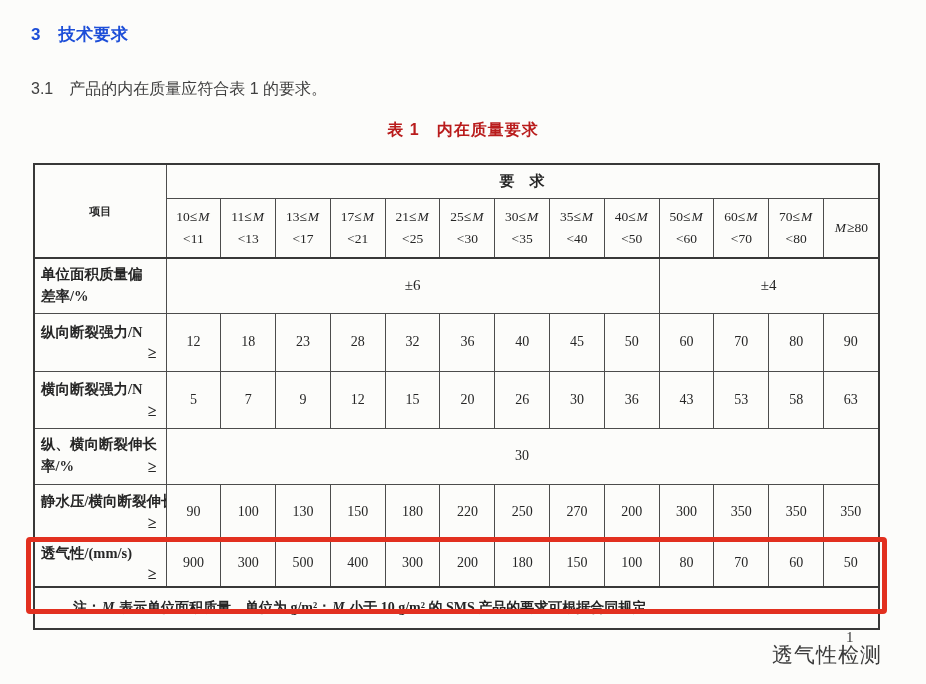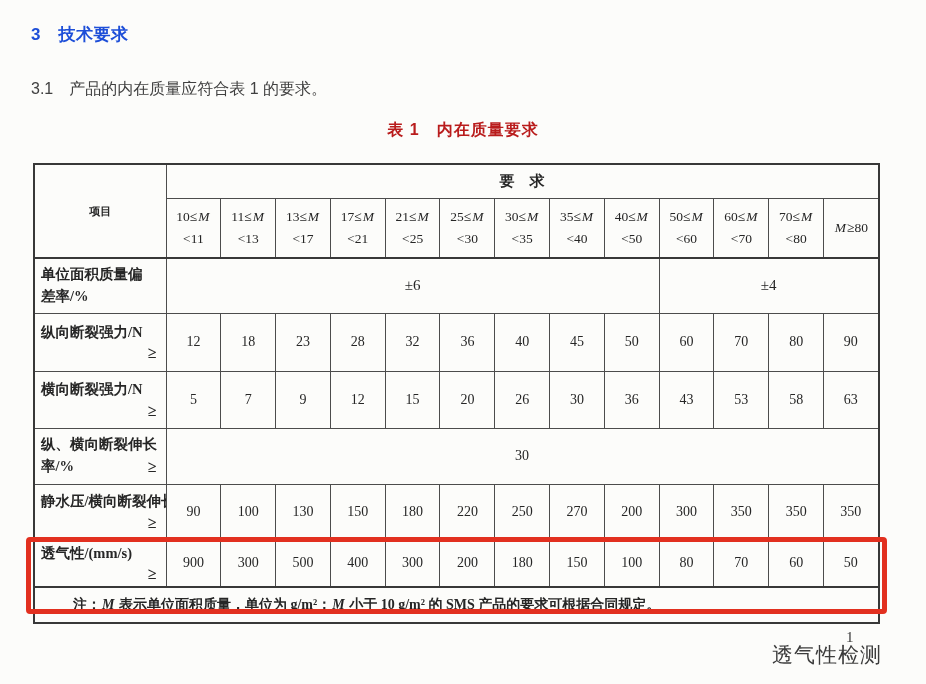--- a/index.html
+++ b/index.html
@@ -236,21 +236,21 @@
       <td class="val">300</td>
       <td class="val">200</td>
       <td class="val">180</td>
       <td class="val">150</td>
       <td class="val">100</td>
       <td class="val">80</td>
       <td class="val">70</td>
       <td class="val">60</td>
       <td class="val">50</td>
     </tr>
-    <tr style="height:36px">
+    <tr style="height:42px">
       <td class="note" colspan="14">注：<span class="var">M</span> 表示单位面积质量，单位为 g/m²；<span class="var">M</span> 小于 10 g/m² 的 SMS 产品的要求可根据合同规定。</td>
     </tr>
   </tbody>
 </table>
 
 <div class="red-box" style="border-color: rgb(226, 48, 31);"></div>
 <div class="page-num">1</div>
 <div class="watermark">透气性检测</div>
 
 </body></html>

